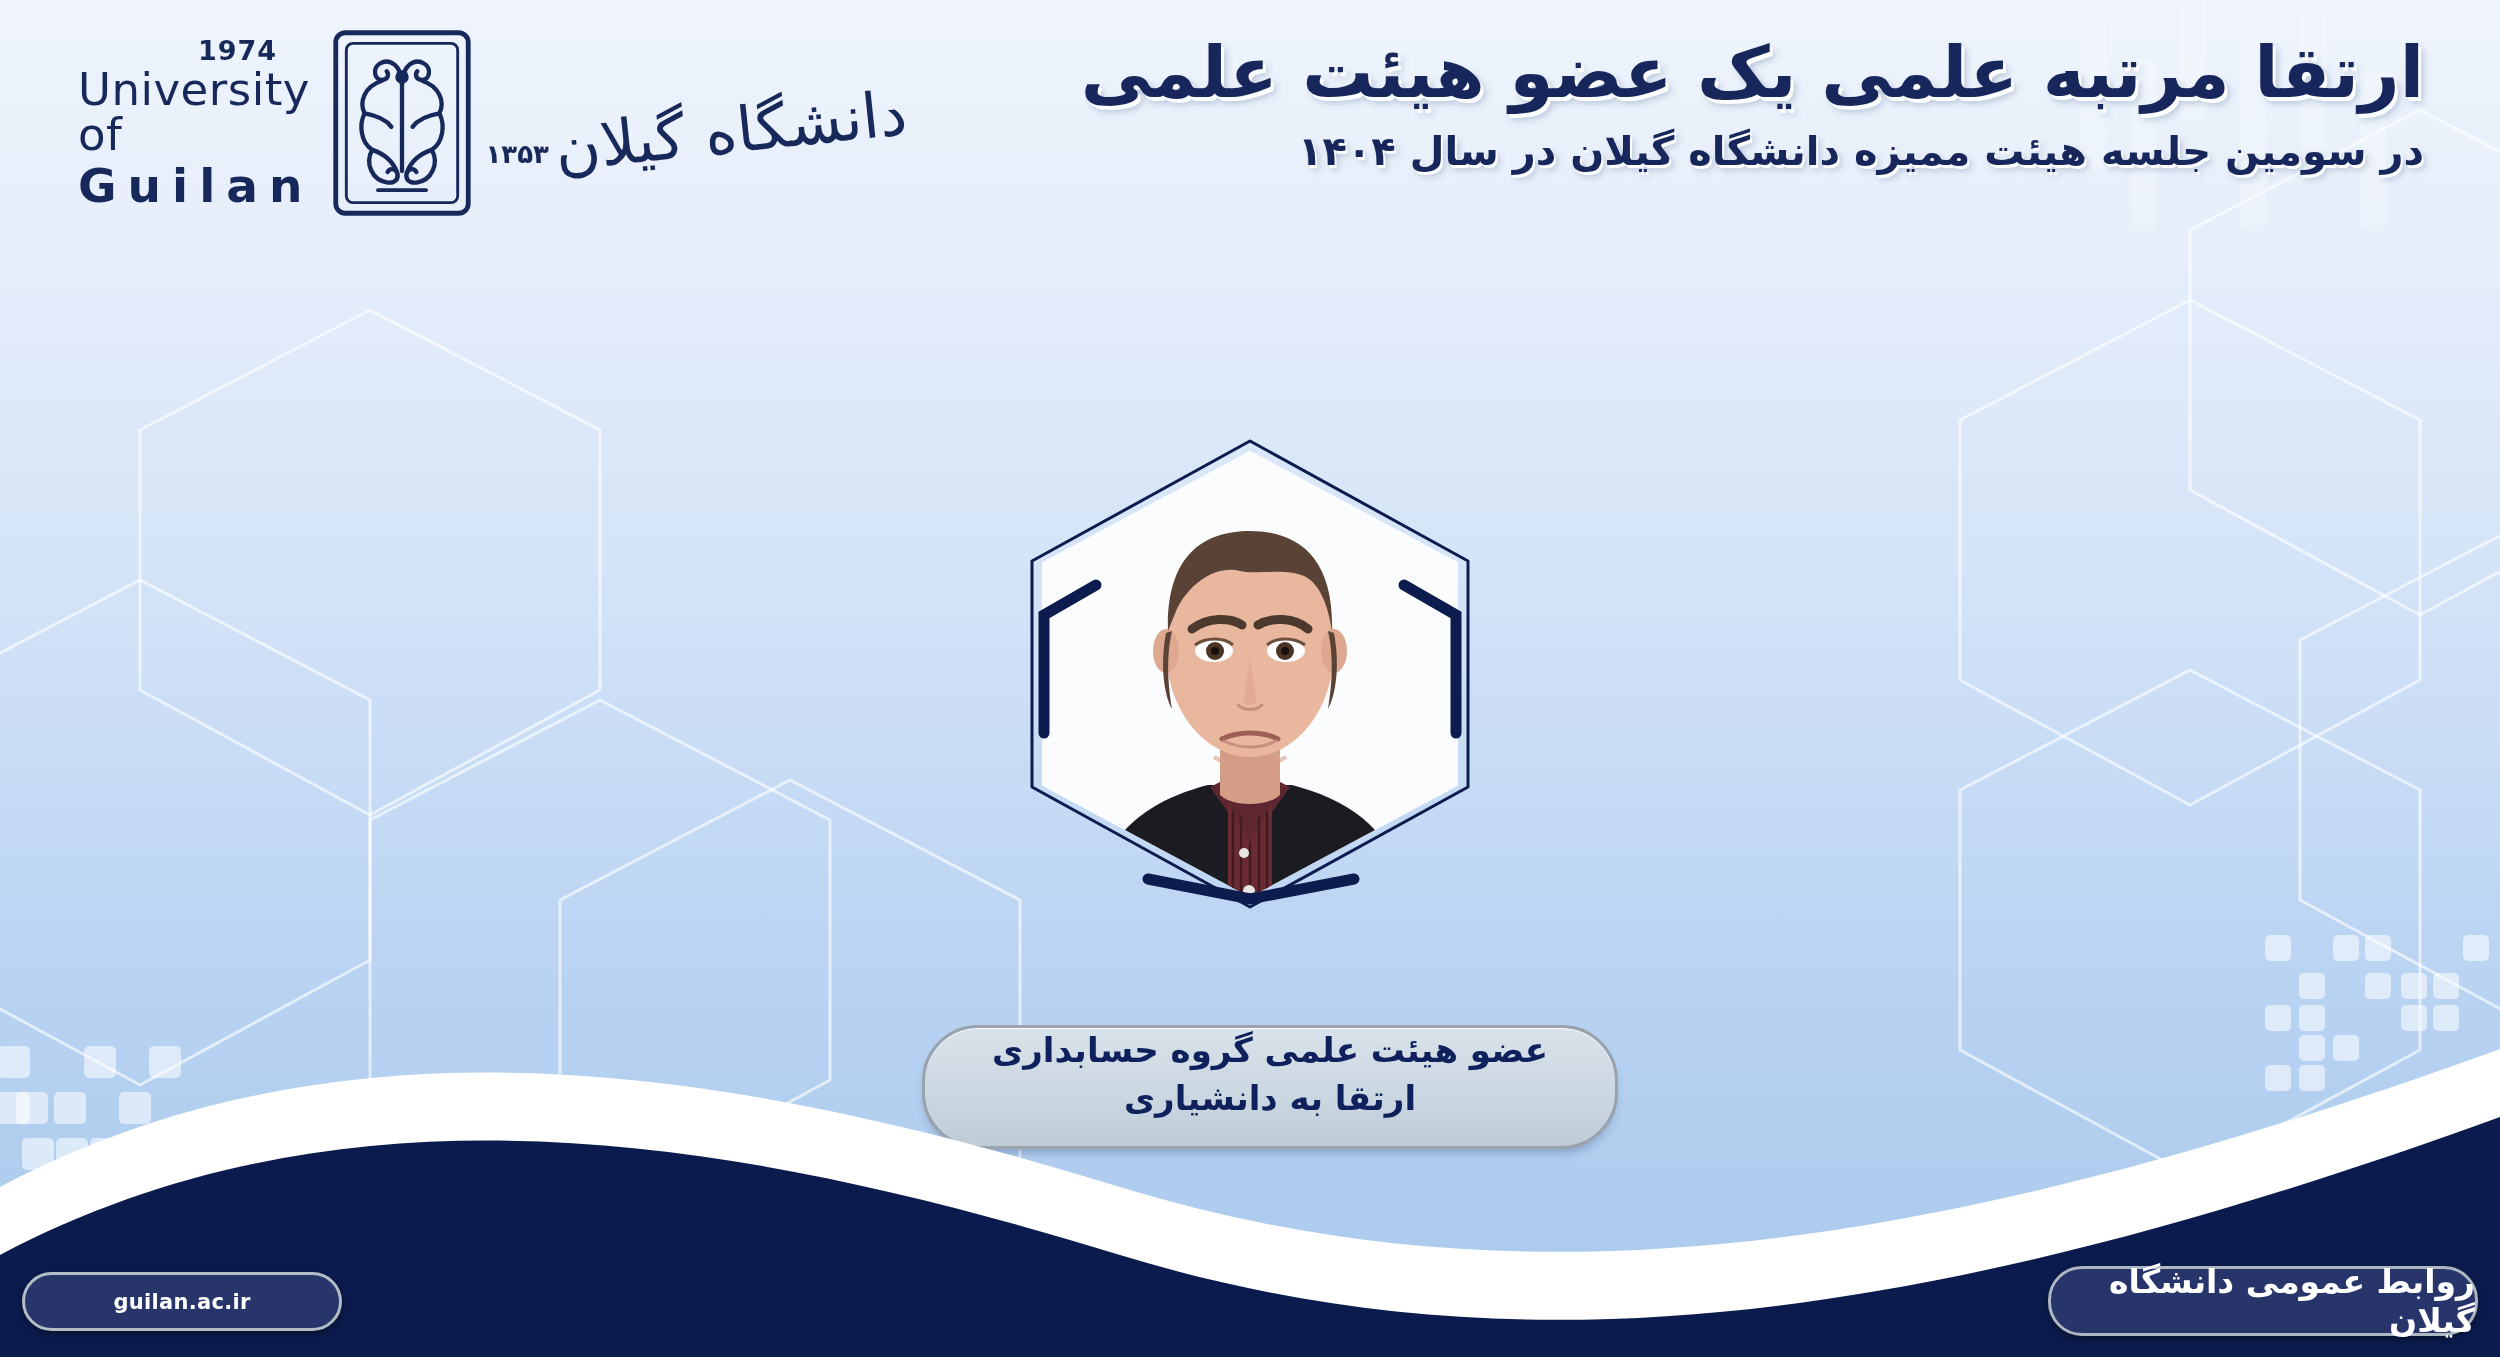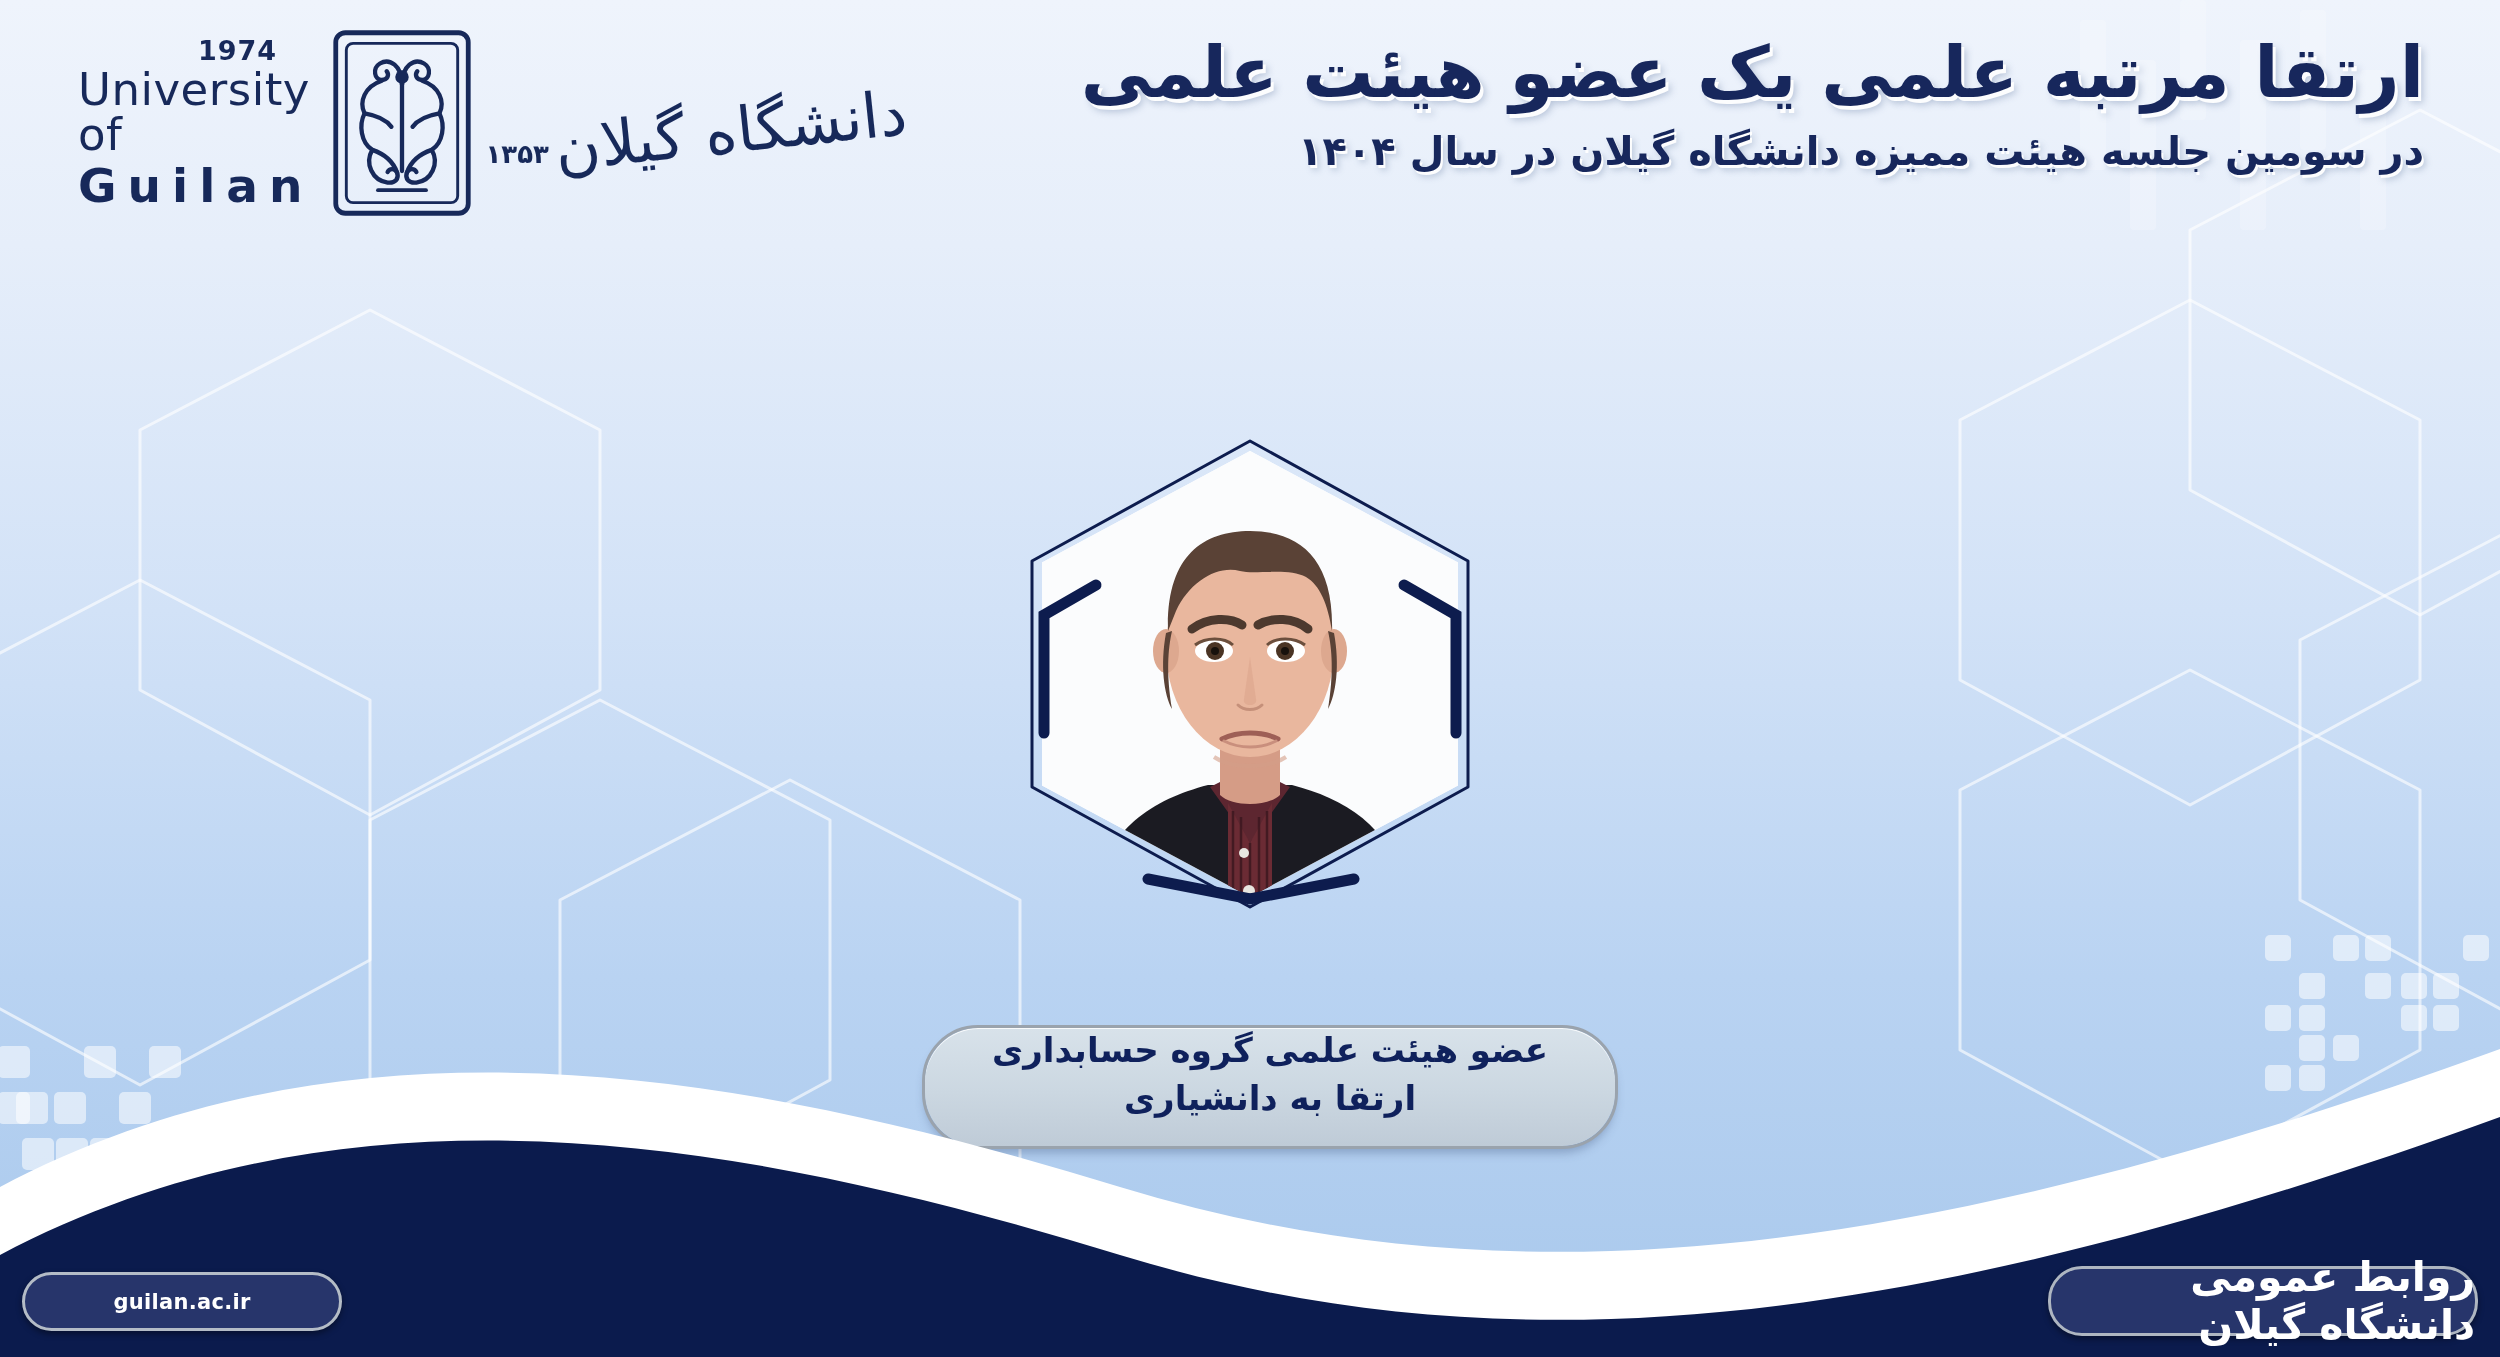--- a/index.html
+++ b/index.html
@@ -153,21 +153,21 @@
   #pr-pill{
     position:absolute; right:22px; top:1266px;
     width:430px; height:70px; border-radius:34px;
     background:#27356b;
     border:3px solid #aeb6c1;
     box-shadow:0 3px 6px rgba(0,0,0,.4);
     display:flex; align-items:center; justify-content:center;
     direction:rtl;
   }
   #pr-text{
-    font-size:41px; font-weight:700; color:#ffffff;
+    font-size:33px; font-weight:700; color:#ffffff;
   }
 </style>
 </head>
 <body>
 
 <div id="poster">
 
   <svg class="layer" viewBox="0 0 2500 1357" preserveAspectRatio="none">
     <g fill="none" stroke="#ffffff" stroke-opacity="0.62" stroke-width="3" stroke-linejoin="round">
       <path d="M 140 430 L 370 310 L 600 430 L 600 690 L 370 815 L 140 690 Z" rx="20"></path>

